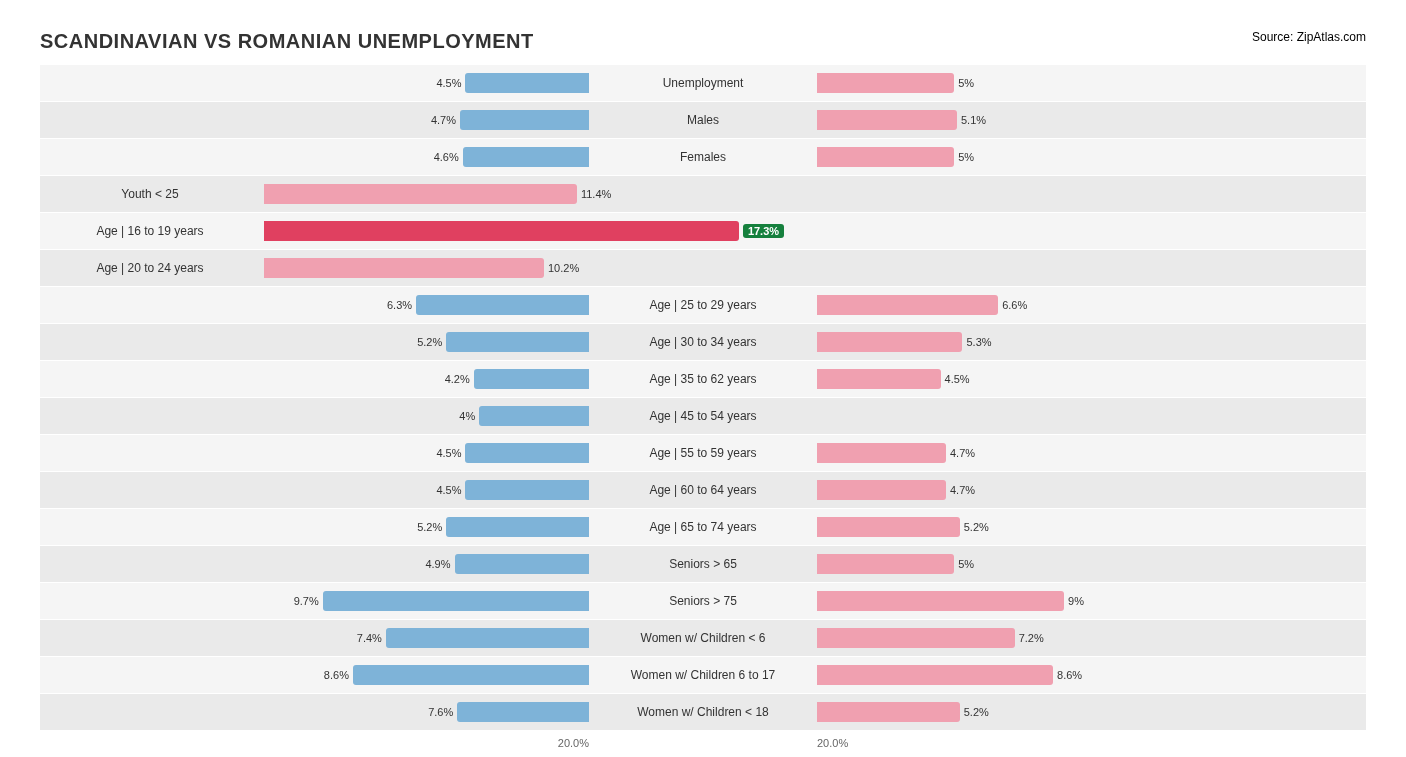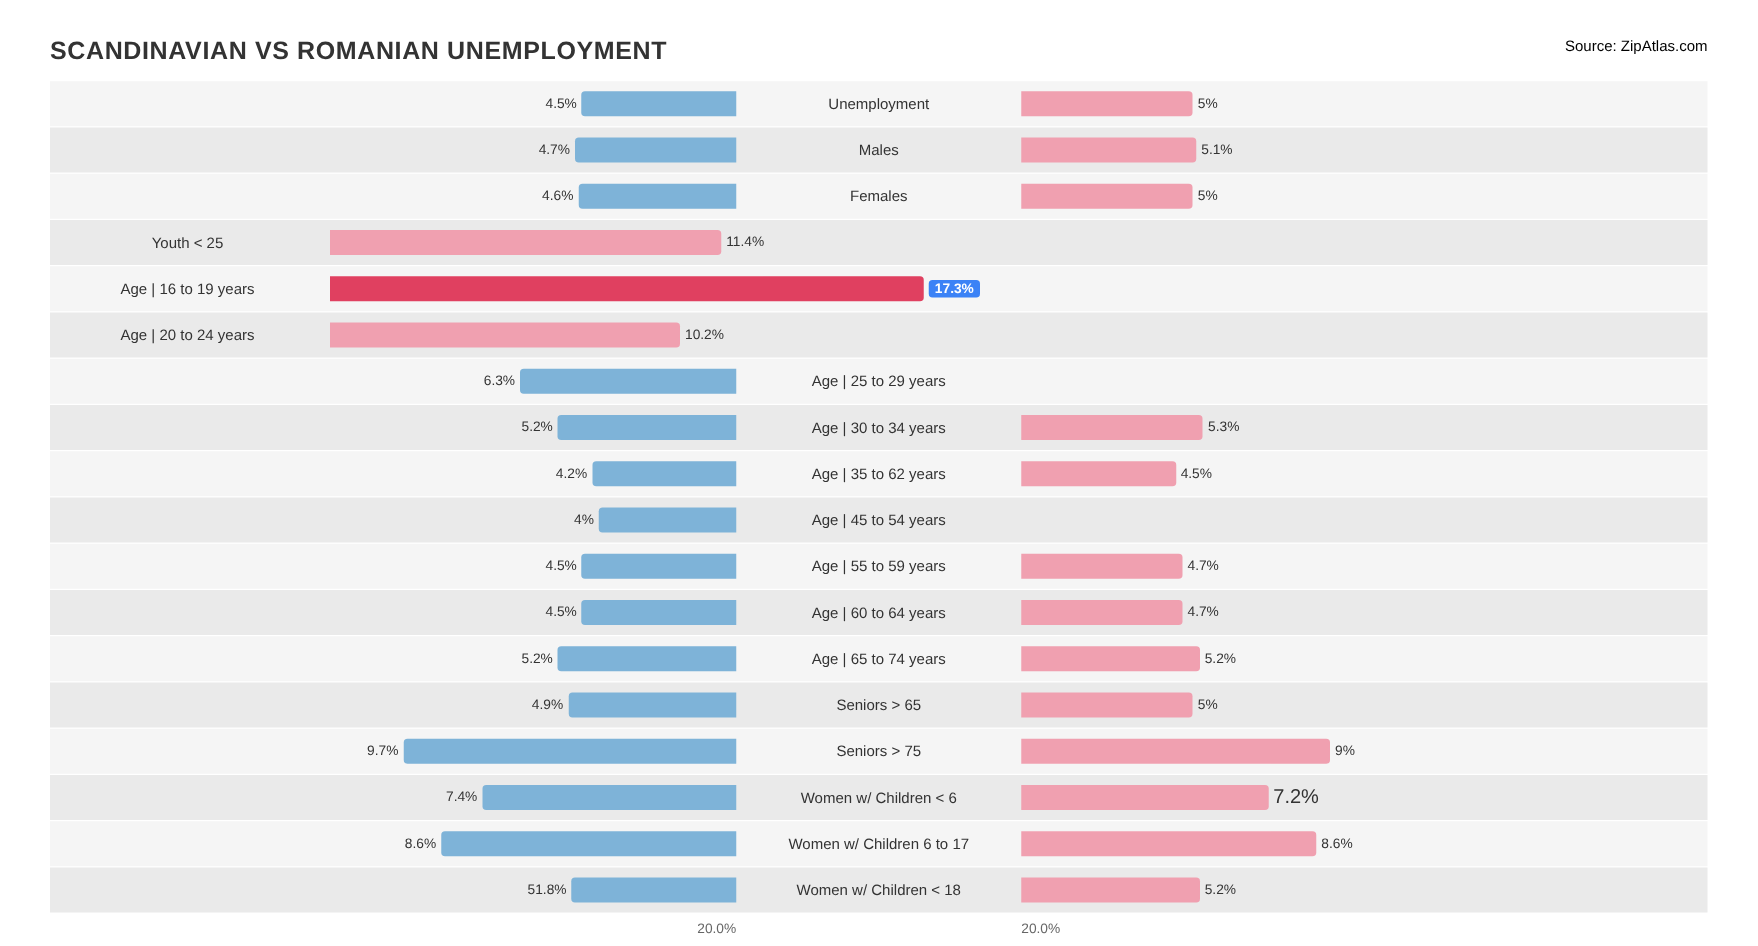--- a/index.html
+++ b/index.html
@@ -161,36 +161,40 @@
     <div class="mid-label">Youth &lt; 25</div>
     <div class="right-half">
       <div class="roman-bar" style="width:57.00000000000001%;background:#f0a0b0;"></div>
       <span style="font-size:11px;color:#333;margin-left:4px;white-space:nowrap;">11.4%</span>
     </div>
   </div>
       <div class="single-row">
     <div class="mid-label">Age | 16 to 19 years</div>
     <div class="right-half">
       <div class="roman-bar" style="width:86.5%;background:#e04060;"></div>
-      <span style="background:#3b82f6;color:#fff;padding:1px 5px;border-radius:3px;font-weight:bold;font-size:11px;margin-left:4px;white-space:nowrap;">17.3%</span>
+      <span style="background:#15803d;color:#fff;padding:1px 5px;border-radius:3px;font-weight:bold;font-size:11px;margin-left:4px;white-space:nowrap;">17.3%</span>
     </div>
   </div>
       <div class="single-row">
     <div class="mid-label">Age | 20 to 24 years</div>
     <div class="right-half">
       <div class="roman-bar" style="width:51%;background:#f0a0b0;"></div>
       <span style="font-size:11px;color:#333;margin-left:4px;white-space:nowrap;">10.2%</span>
     </div>
   </div>
       <div class="single-row">
     <div class="left-half">
       <span style="font-size:11px;color:#333;margin-right:4px;white-space:nowrap;">6.3%</span>
       <div class="scand-bar" style="width:31.5%;background:#7eb3d8;"></div>
     </div>
     <div class="mid-label">Age | 25 to 29 years</div>
+    <div class="right-half">
+      <div class="roman-bar" style="width:32.99999999999999%;background:#f0a0b0;"></div>
+      <span style="font-size:11px;color:#333;margin-left:4px;white-space:nowrap;">6.6%</span>
+    </div>
   </div>
       <div class="single-row">
     <div class="left-half">
       <span style="font-size:11px;color:#333;margin-right:4px;white-space:nowrap;">5.2%</span>
       <div class="scand-bar" style="width:26%;background:#7eb3d8;"></div>
     </div>
     <div class="mid-label">Age | 30 to 34 years</div>
     <div class="right-half">
       <div class="roman-bar" style="width:26.5%;background:#f0a0b0;"></div>
       <span style="font-size:11px;color:#333;margin-left:4px;white-space:nowrap;">5.3%</span>
@@ -270,37 +274,37 @@
     </div>
   </div>
       <div class="single-row">
     <div class="left-half">
       <span style="font-size:11px;color:#333;margin-right:4px;white-space:nowrap;">7.4%</span>
       <div class="scand-bar" style="width:37%;background:#7eb3d8;"></div>
     </div>
     <div class="mid-label">Women w/ Children &lt; 6</div>
     <div class="right-half">
       <div class="roman-bar" style="width:36%;background:#f0a0b0;"></div>
-      <span style="font-size:16px;color:#333;margin-left:4px;white-space:nowrap;">7.2%</span>
+      <span style="font-size:11px;color:#333;margin-left:4px;white-space:nowrap;">7.2%</span>
     </div>
   </div>
       <div class="single-row">
     <div class="left-half">
       <span style="font-size:11px;color:#333;margin-right:4px;white-space:nowrap;">8.6%</span>
       <div class="scand-bar" style="width:43%;background:#7eb3d8;"></div>
     </div>
     <div class="mid-label">Women w/ Children 6 to 17</div>
     <div class="right-half">
       <div class="roman-bar" style="width:43%;background:#f0a0b0;"></div>
       <span style="font-size:11px;color:#333;margin-left:4px;white-space:nowrap;">8.6%</span>
     </div>
   </div>
       <div class="single-row">
     <div class="left-half">
-      <span style="font-size:11px;color:#333;margin-right:4px;white-space:nowrap;">51.8%</span>
+      <span style="font-size:11px;color:#333;margin-right:4px;white-space:nowrap;">7.6%</span>
       <div class="scand-bar" style="width:24%;background:#7eb3d8;"></div>
     </div>
     <div class="mid-label">Women w/ Children &lt; 18</div>
     <div class="right-half">
       <div class="roman-bar" style="width:26%;background:#f0a0b0;"></div>
       <span style="font-size:11px;color:#333;margin-left:4px;white-space:nowrap;">5.2%</span>
     </div>
   </div>
     </div>
 

